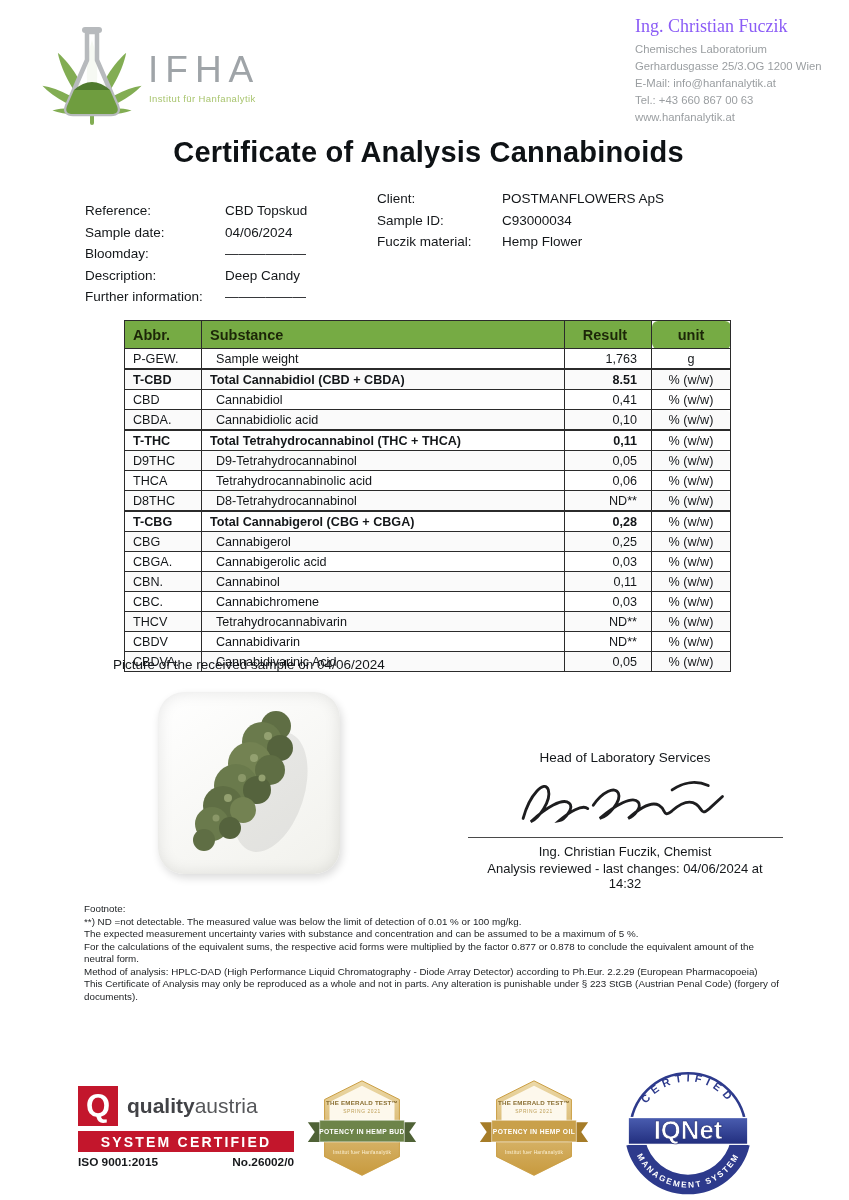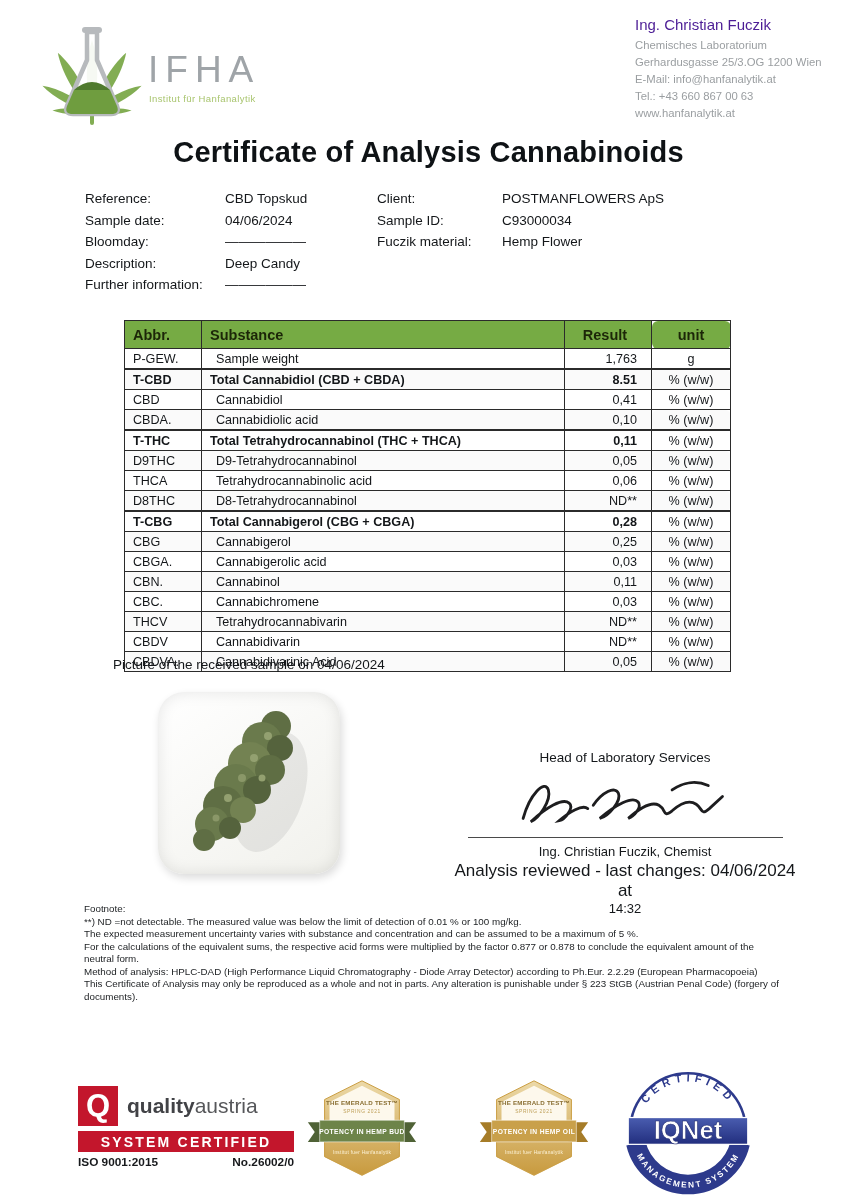--- a/index.html
+++ b/index.html
@@ -14,28 +14,28 @@
   }
   html,body{margin:0;padding:0;background:#e8e8e8;}
   .page{
     position:relative;width:849px;height:1200px;margin:0 auto;
     background:#ffffff;overflow:hidden;
     font-family:"Liberation Sans", sans-serif;color:var(--ink);
   }
   
   .logo{position:absolute;left:26px;top:18px;width:250px;height:108px;}
   .contact{position:absolute;left:635px;top:16px;width:205px;color:#8f9396;}
-  .contact-name{font-size:15px;margin-bottom:4px;color:#4c1d95;}
+  .contact-name{font-size:18px;margin-bottom:4px;color:#8b5cf6;font-family:Liberation Serif, serif;}
   .contact-line{font-size:11.3px;line-height:1.5;color:#9a9ea1;}
   
   .title{position:absolute;left:8px;right:0;top:136px;text-align:center;
     font-size:29px;font-weight:bold;letter-spacing:.2px;color:#0e1215;}
   
   .info-col{position:absolute;top:188px;}
-  .info-left{left:85px;width:300px;}
+  .info-left{left:85px;width:300px;margin-top:12px;}
   .info-right{left:377px;width:330px;}
   .info-row{display:flex;font-size:13.5px;line-height:21.5px;}
   .info-left .info-label{width:140px;}
   .info-right .info-label{width:125px;}
   .info-label{flex:none;}
   .info-value{white-space:nowrap;}
   
   .results{position:absolute;left:124px;top:320px;border-collapse:collapse;
     font-size:12.6px;}
   .results th{
@@ -58,21 +58,21 @@
   .plate{position:absolute;left:158px;top:692px;width:182px;height:182px;
     border-radius:26px;background:linear-gradient(145deg,#ffffff,#f1f1ec);
     box-shadow:inset 0 0 16px rgba(0,0,0,.10), 2px 4px 9px rgba(0,0,0,.14);}
   .plate svg{position:absolute;left:0;top:0;}
   
   .sig-block{position:absolute;left:450px;top:750px;width:350px;text-align:center;}
   .sig-title{font-size:13.5px;margin-bottom:2px;}
   .sig-svg{display:block;margin:0 auto;}
   .sig-rule{border:none;border-top:1.5px solid #4a4a4a;width:315px;margin:0 auto 6px auto;}
   .sig-name{font-size:13px;}
-  .sig-reviewed{font-size:17px;margin-top:2px;}
+  .sig-reviewed{font-size:13px;margin-top:2px;}
   .sig-time{font-size:13px;}
   
   .footnote{position:absolute;left:84px;top:903px;width:700px;
     font-size:9.8px;line-height:1.28;color:#1c1f22;}
   
   .badges{position:absolute;left:0;top:1060px;width:849px;height:140px;}
   .qa{position:absolute;left:78px;top:26px;width:216px;}
   .qa-top{display:flex;align-items:center;height:40px;}
   .qa-q{width:40px;height:40px;background:var(--qa-red);color:#fff;
     font-weight:bold;font-size:31px;display:flex;align-items:center;justify-content:center;flex:none;}

